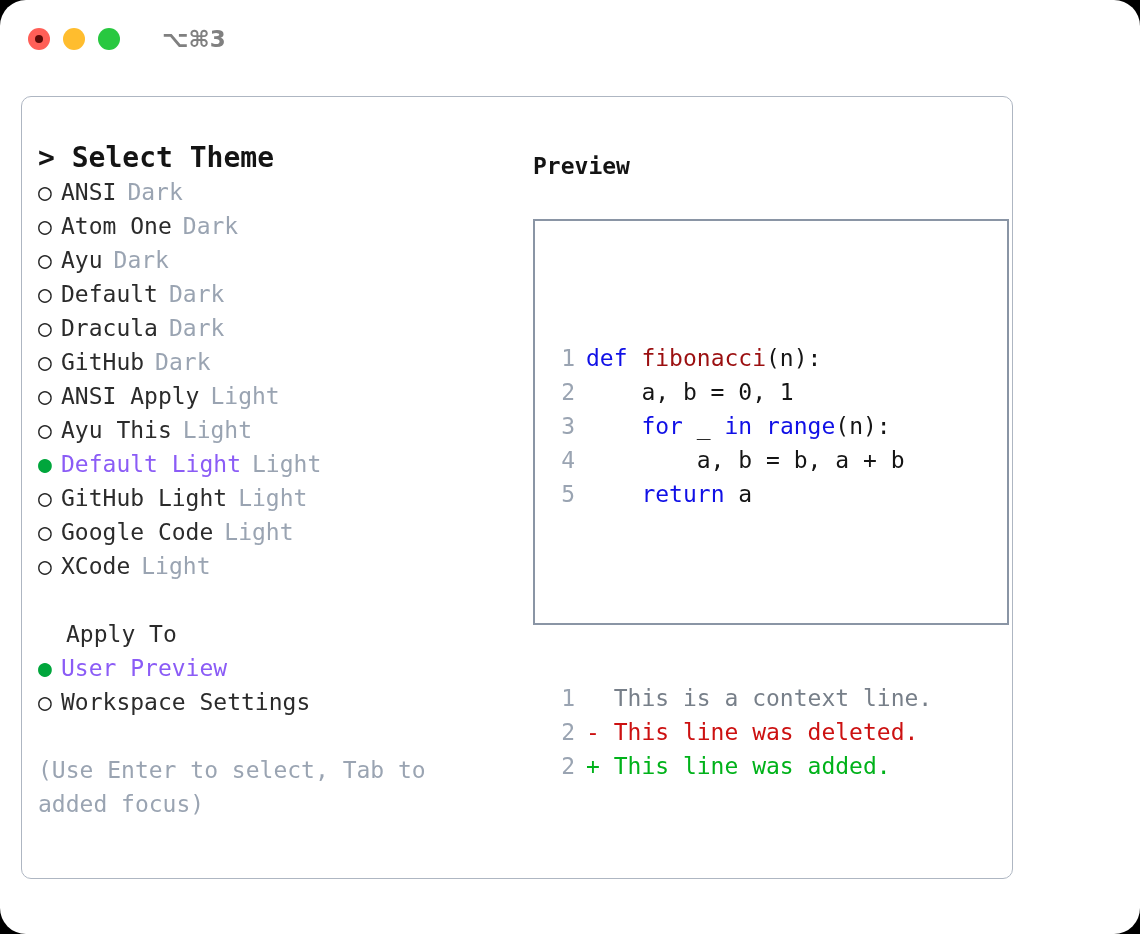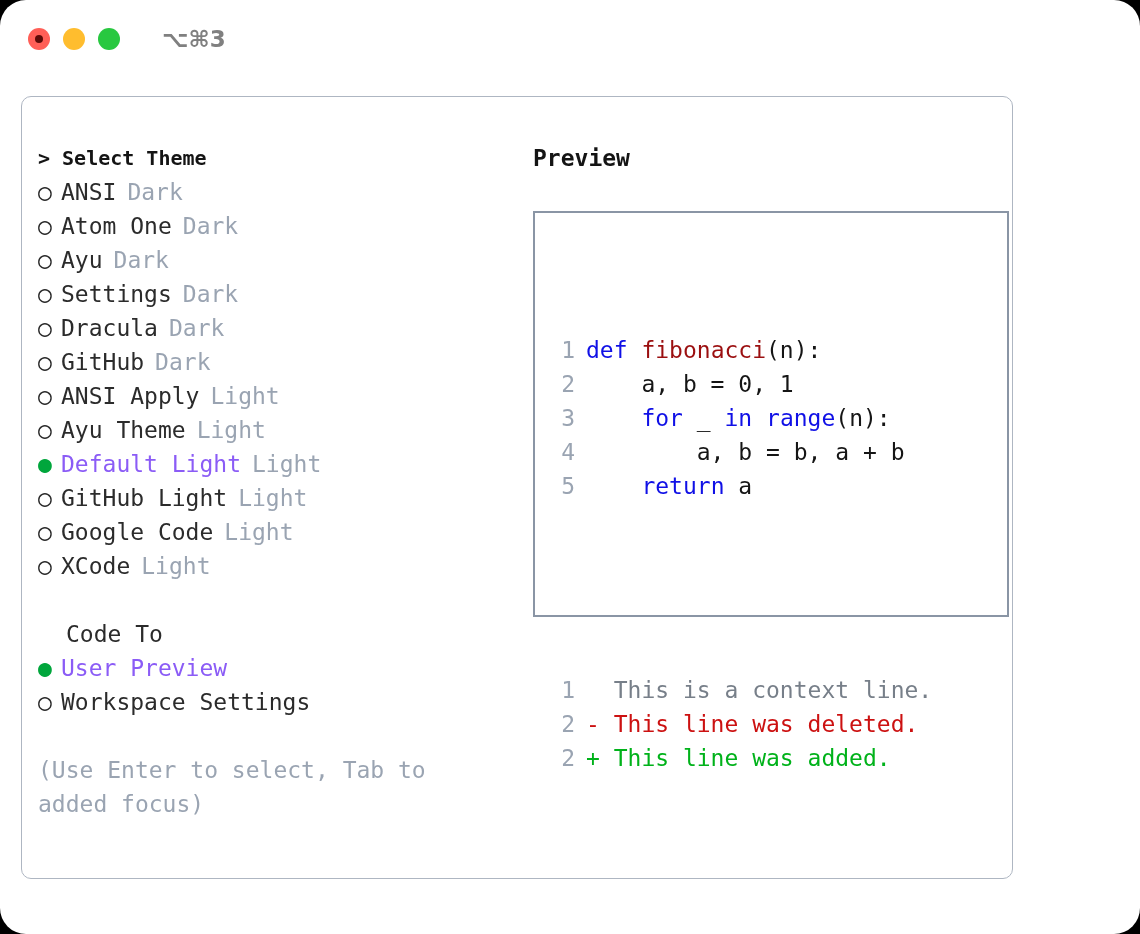--- a/index.html
+++ b/index.html
@@ -86,21 +86,21 @@
 
   
   .left-col {
     position: absolute;
     left: 16px;
     top: 44px;
     width: 460px;
   }
 
   .section-header {
-    font-size: 20px;
+    font-size: 28px;
     font-weight: bold;
     color: #141414;
     line-height: 34px;
     white-space: pre;
   }
 
   .opt-list { margin: 0; padding: 0; }
 
   .opt-row {
     display: flex;
@@ -145,21 +145,21 @@
     line-height: 34px;
     color: #9aa4b2;
     width: 415px;
     white-space: pre-wrap;
   }
 
   
   .right-col {
     position: absolute;
     left: 479px;
-    top: 44px;
+    top: 52px;
     width: 500px;
     padding-left: 32px;
   }
   .preview-title {
     font-size: 23px;
     font-weight: bold;
     color: #141414;
     line-height: 34px;
     white-space: pre;
   }
@@ -219,33 +219,33 @@
     <div class="columns">
 
       <div class="left-col">
 
         <div class="section-header">&gt; Select Theme</div>
 
         <div class="opt-list" id="theme-options">
             <div class="opt-row"><span class="radio off">○</span><span class="opt-name">ANSI</span><span class="opt-tag">Dark</span></div>
             <div class="opt-row"><span class="radio off">○</span><span class="opt-name">Atom One</span><span class="opt-tag">Dark</span></div>
             <div class="opt-row"><span class="radio off">○</span><span class="opt-name">Ayu</span><span class="opt-tag">Dark</span></div>
-            <div class="opt-row"><span class="radio off">○</span><span class="opt-name">Settings</span><span class="opt-tag">Dark</span></div>
+            <div class="opt-row"><span class="radio off">○</span><span class="opt-name">Default</span><span class="opt-tag">Dark</span></div>
             <div class="opt-row"><span class="radio off">○</span><span class="opt-name">Dracula</span><span class="opt-tag">Dark</span></div>
             <div class="opt-row"><span class="radio off">○</span><span class="opt-name">GitHub</span><span class="opt-tag">Dark</span></div>
             <div class="opt-row"><span class="radio off">○</span><span class="opt-name">ANSI Apply</span><span class="opt-tag">Light</span></div>
-            <div class="opt-row"><span class="radio off">○</span><span class="opt-name">Ayu Theme</span><span class="opt-tag">Light</span></div>
+            <div class="opt-row"><span class="radio off">○</span><span class="opt-name">Ayu This</span><span class="opt-tag">Light</span></div>
             <div class="opt-row selected"><span class="radio on">●</span><span class="opt-name">Default Light</span><span class="opt-tag">Light</span></div>
             <div class="opt-row"><span class="radio off">○</span><span class="opt-name">GitHub Light</span><span class="opt-tag">Light</span></div>
             <div class="opt-row"><span class="radio off">○</span><span class="opt-name">Google Code</span><span class="opt-tag">Light</span></div>
             <div class="opt-row"><span class="radio off">○</span><span class="opt-name">XCode</span><span class="opt-tag">Light</span></div>
           </div>
 
         <div class="subsection">
-          <div class="subsection-title">Code To</div>
+          <div class="subsection-title">Apply To</div>
           <div class="opt-list" id="apply-options">
               <div class="opt-row selected"><span class="radio on">●</span><span class="opt-name">User Preview</span></div>
               <div class="opt-row"><span class="radio off">○</span><span class="opt-name">Workspace Settings</span></div>
             </div>
         </div>
 
         <div class="hint">(Use Enter to select, Tab to added focus)</div>
       </div>
 
       <div class="right-col">

